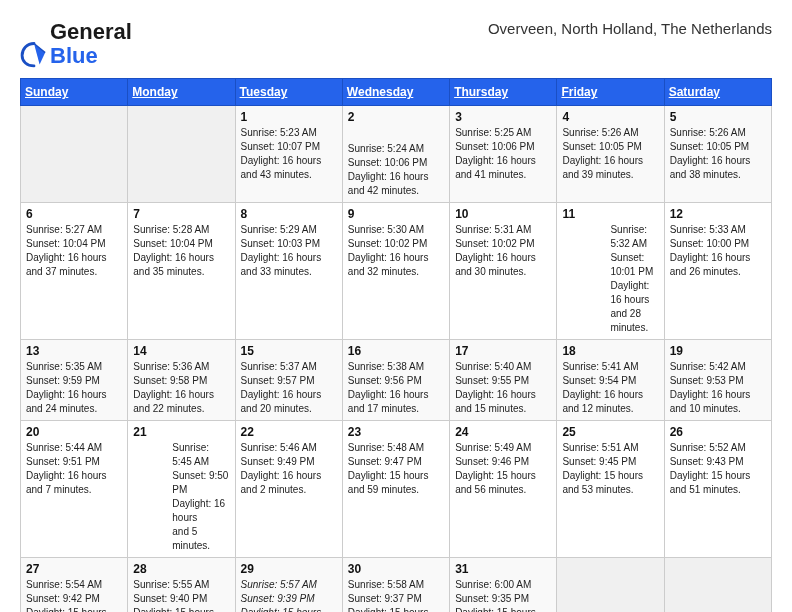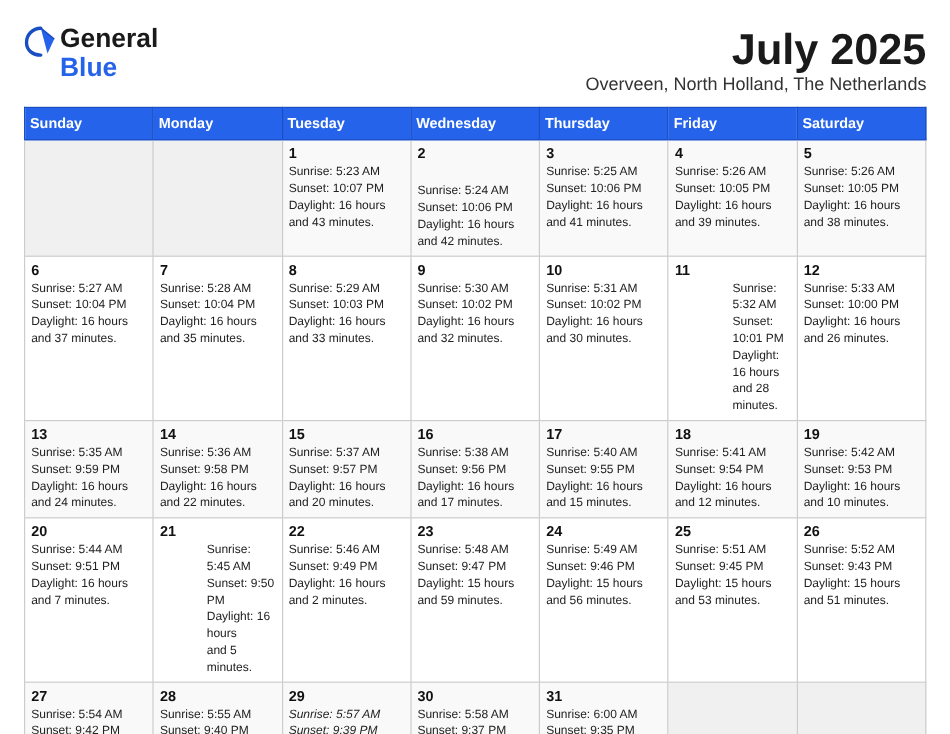--- a/index.html
+++ b/index.html
@@ -11,21 +11,21 @@
       padding: 20px;
     }
     .header {
       display: flex;
       justify-content: space-between;
       align-items: flex-start;
       margin-bottom: 10px;
     }
     .logo {
       display: flex;
-      align-items: flex-start;
+      align-items: flex-end;
     }
     .logo-text {
       font-size: 22px;
       font-weight: bold;
       line-height: 1.1;
     }
     .logo-general { color: #1a1a1a; }
     .logo-blue { color: #2563eb; }
     .logo-icon {
       width: 28px;
@@ -50,20 +50,21 @@
       font-size: 10.5px;
     }
     thead tr th {
       background-color: #2563eb;
       color: #fff;
       padding: 6px 4px;
       font-size: 12px;
       font-weight: bold;
       text-align: left;
       border: 1px solid #1a4fc4;
+      text-decoration: underline;
     }
     tbody tr td {
       vertical-align: top;
       padding: 4px 5px;
       border: 1px solid #ccc;
       width: 107px;
       min-height: 80px;
       background: #fff;
     }
     tbody tr:nth-child(odd) td {
@@ -96,21 +97,20 @@
       <path d="M20 5 L36 18" stroke="#1a4fc4" stroke-width="2" fill="none"></path>
     </svg>
     <div>
       <div class="logo-text">
         <span class="logo-general">General</span><br>
         <span class="logo-blue">Blue</span>
       </div>
     </div>
   </div>
   <div class="title-block">
-    <div class="month-title">July 2025</div>
     <div class="location">Overveen, North Holland, The Netherlands</div>
   </div>
 </div>
 
 <table>
   <thead>
     <tr id="header-row">
         <th>Sunday</th>
         <th>Monday</th>
         <th>Tuesday</th>

